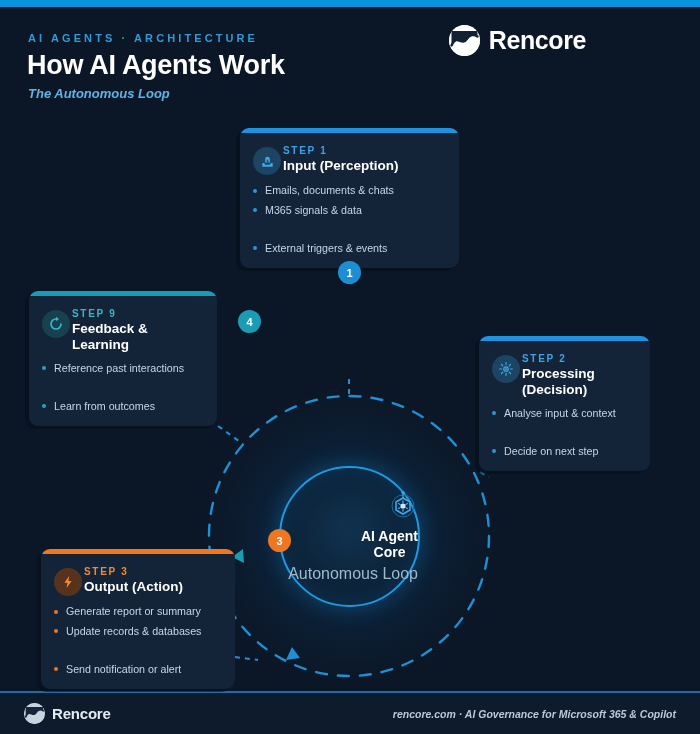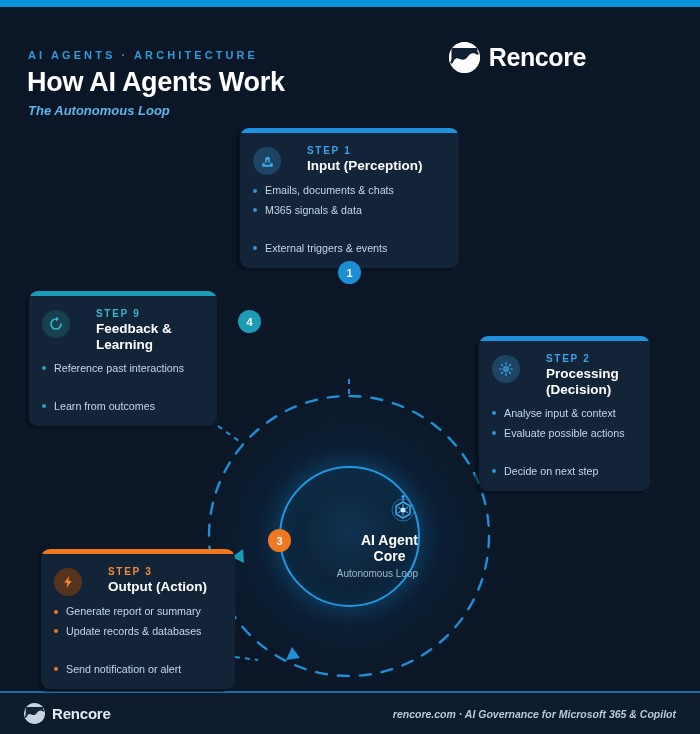--- a/index.html
+++ b/index.html
@@ -13,21 +13,21 @@
   }
 
   
   #top-accent{
     position:absolute; top:0; left:0; width:700px; height:7px;
     background:#0a92dd;
   }
 
   
   #header{
-    position:absolute; top:24px; left:0; width:608px; height:110px;
+    position:absolute; top:7px; left:0; width:608px; height:110px;
   }
   #eyebrow{
     position:absolute; left:28px; top:25px;
     font-size:11px; font-weight:bold; letter-spacing:3.1px;
     color:#2f9bd8;
   }
   #page-title{
     position:absolute; left:27px; top:43px;
     font-size:27px; font-weight:bold; letter-spacing:-0.3px;
     color:#ffffff;
@@ -70,21 +70,21 @@
     border:2px solid #1f9ae0;
     background:radial-gradient(circle at 50% 45%, #10324f 0%, #0c2338 60%, #0b1b2c 100%);
     box-shadow:0 0 24px rgba(26,140,210,0.35), inset 0 0 22px rgba(15,90,150,0.35);
     display:flex; flex-direction:column; align-items:flex-end; justify-content:center;
   }
   #core .core-icon{ margin-bottom:5px; }
   #core .core-title{
     font-size:14px; font-weight:bold; color:#ffffff; line-height:1.12; text-align:center;
   }
   #core .core-sub{
-    margin-top:4px; font-size:10px; color:#9fb8cc; text-align:center;
+    margin-top:4px; font-size:16px; color:#9fb8cc; text-align:center;
   }
 
   
   .badge{
     position:absolute; width:23px; height:23px; border-radius:50%;
     display:flex; align-items:center; justify-content:center;
     font-size:11px; font-weight:bold; color:#ffffff;
     z-index:6;
   }
   .badge.blue{ background:#1e8ed4; }
@@ -95,21 +95,21 @@
   .card{
     position:absolute;
     background:#132438;
     border-radius:9px;
     box-shadow:-4px 3px 0 rgba(6,14,24,0.55);
     overflow:hidden;
     z-index:5;
   }
   .card .bar{ height:5px; width:100%; }
   .card .body{ padding:11px 13px 12px 13px; }
-  .card .head{ display:flex; align-items:flex-start; gap:26px; }
+  .card .head{ display:flex; align-items:flex-start; gap:2px; }
   .card .step-icon{
     width:28px; height:28px; border-radius:50%;
     display:flex; align-items:center; justify-content:center;
     flex:0 0 auto; margin-top:3px;
   }
   .card .heads{ padding-top:1px; }
   .card .step-label{
     font-size:10px; font-weight:bold; letter-spacing:1.7px;
   }
   .card .step-title{
@@ -298,21 +298,20 @@
             </g>
           </svg>
         </span>
         <div class="heads">
           <div class="step-label">STEP 2</div>
           <div class="step-title">Processing (Decision)</div>
         </div>
       </div>
       <ul>
         <li>Analyse input &amp; context</li>
-        <li>Evaluate possible actions</li>
         <li>Decide on next step</li>
       </ul>
     </div>
   </div>
 
   <div class="card" id="card-step3">
     <div class="bar"></div>
     <div class="body">
       <div class="head">
         <span class="step-icon">

